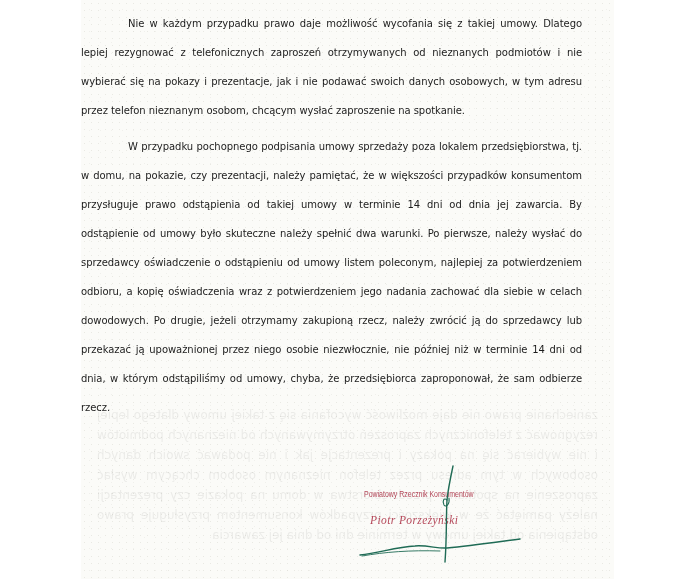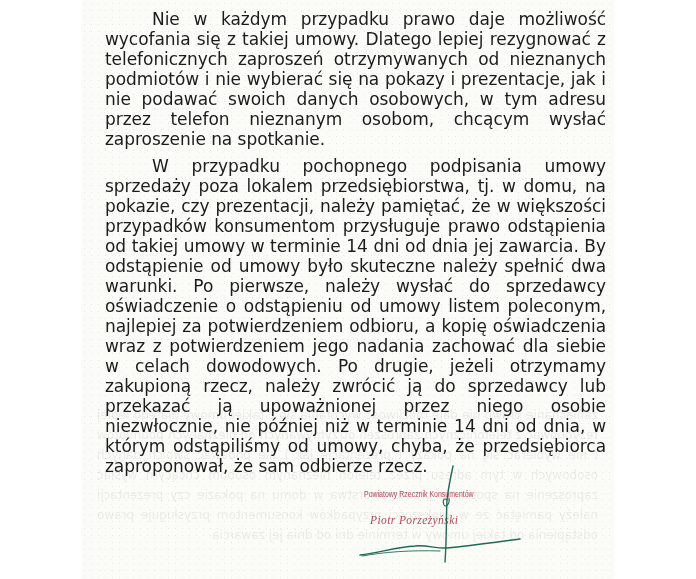--- a/index.html
+++ b/index.html
@@ -18,26 +18,26 @@
       height: 579px;
       background: #fbfbf8;
       background-image:
         radial-gradient(rgba(200,200,190,0.35) 0.6px, transparent 0.8px),
         radial-gradient(rgba(210,210,200,0.25) 0.6px, transparent 0.8px);
       background-size: 7px 7px, 11px 11px;
       background-position: 0 0, 3px 4px;
     }
     .text {
       position: absolute;
-      left: 24px;
+      left: 0;
       top: 9px;
       width: 501px;
       font-family: "DejaVu Sans", sans-serif;
-      font-size: 17px;
-      line-height: 20px;
+      font-size: 10px;
+      line-height: 29px;
       color: #1c1c1c;
       text-align: justify;
       letter-spacing: -0.05px;
     }
     .para {
       margin: 0 0 7px 0;
       text-indent: 47px;
     }
     .bold { font-weight: normal; }
     .ghost {

